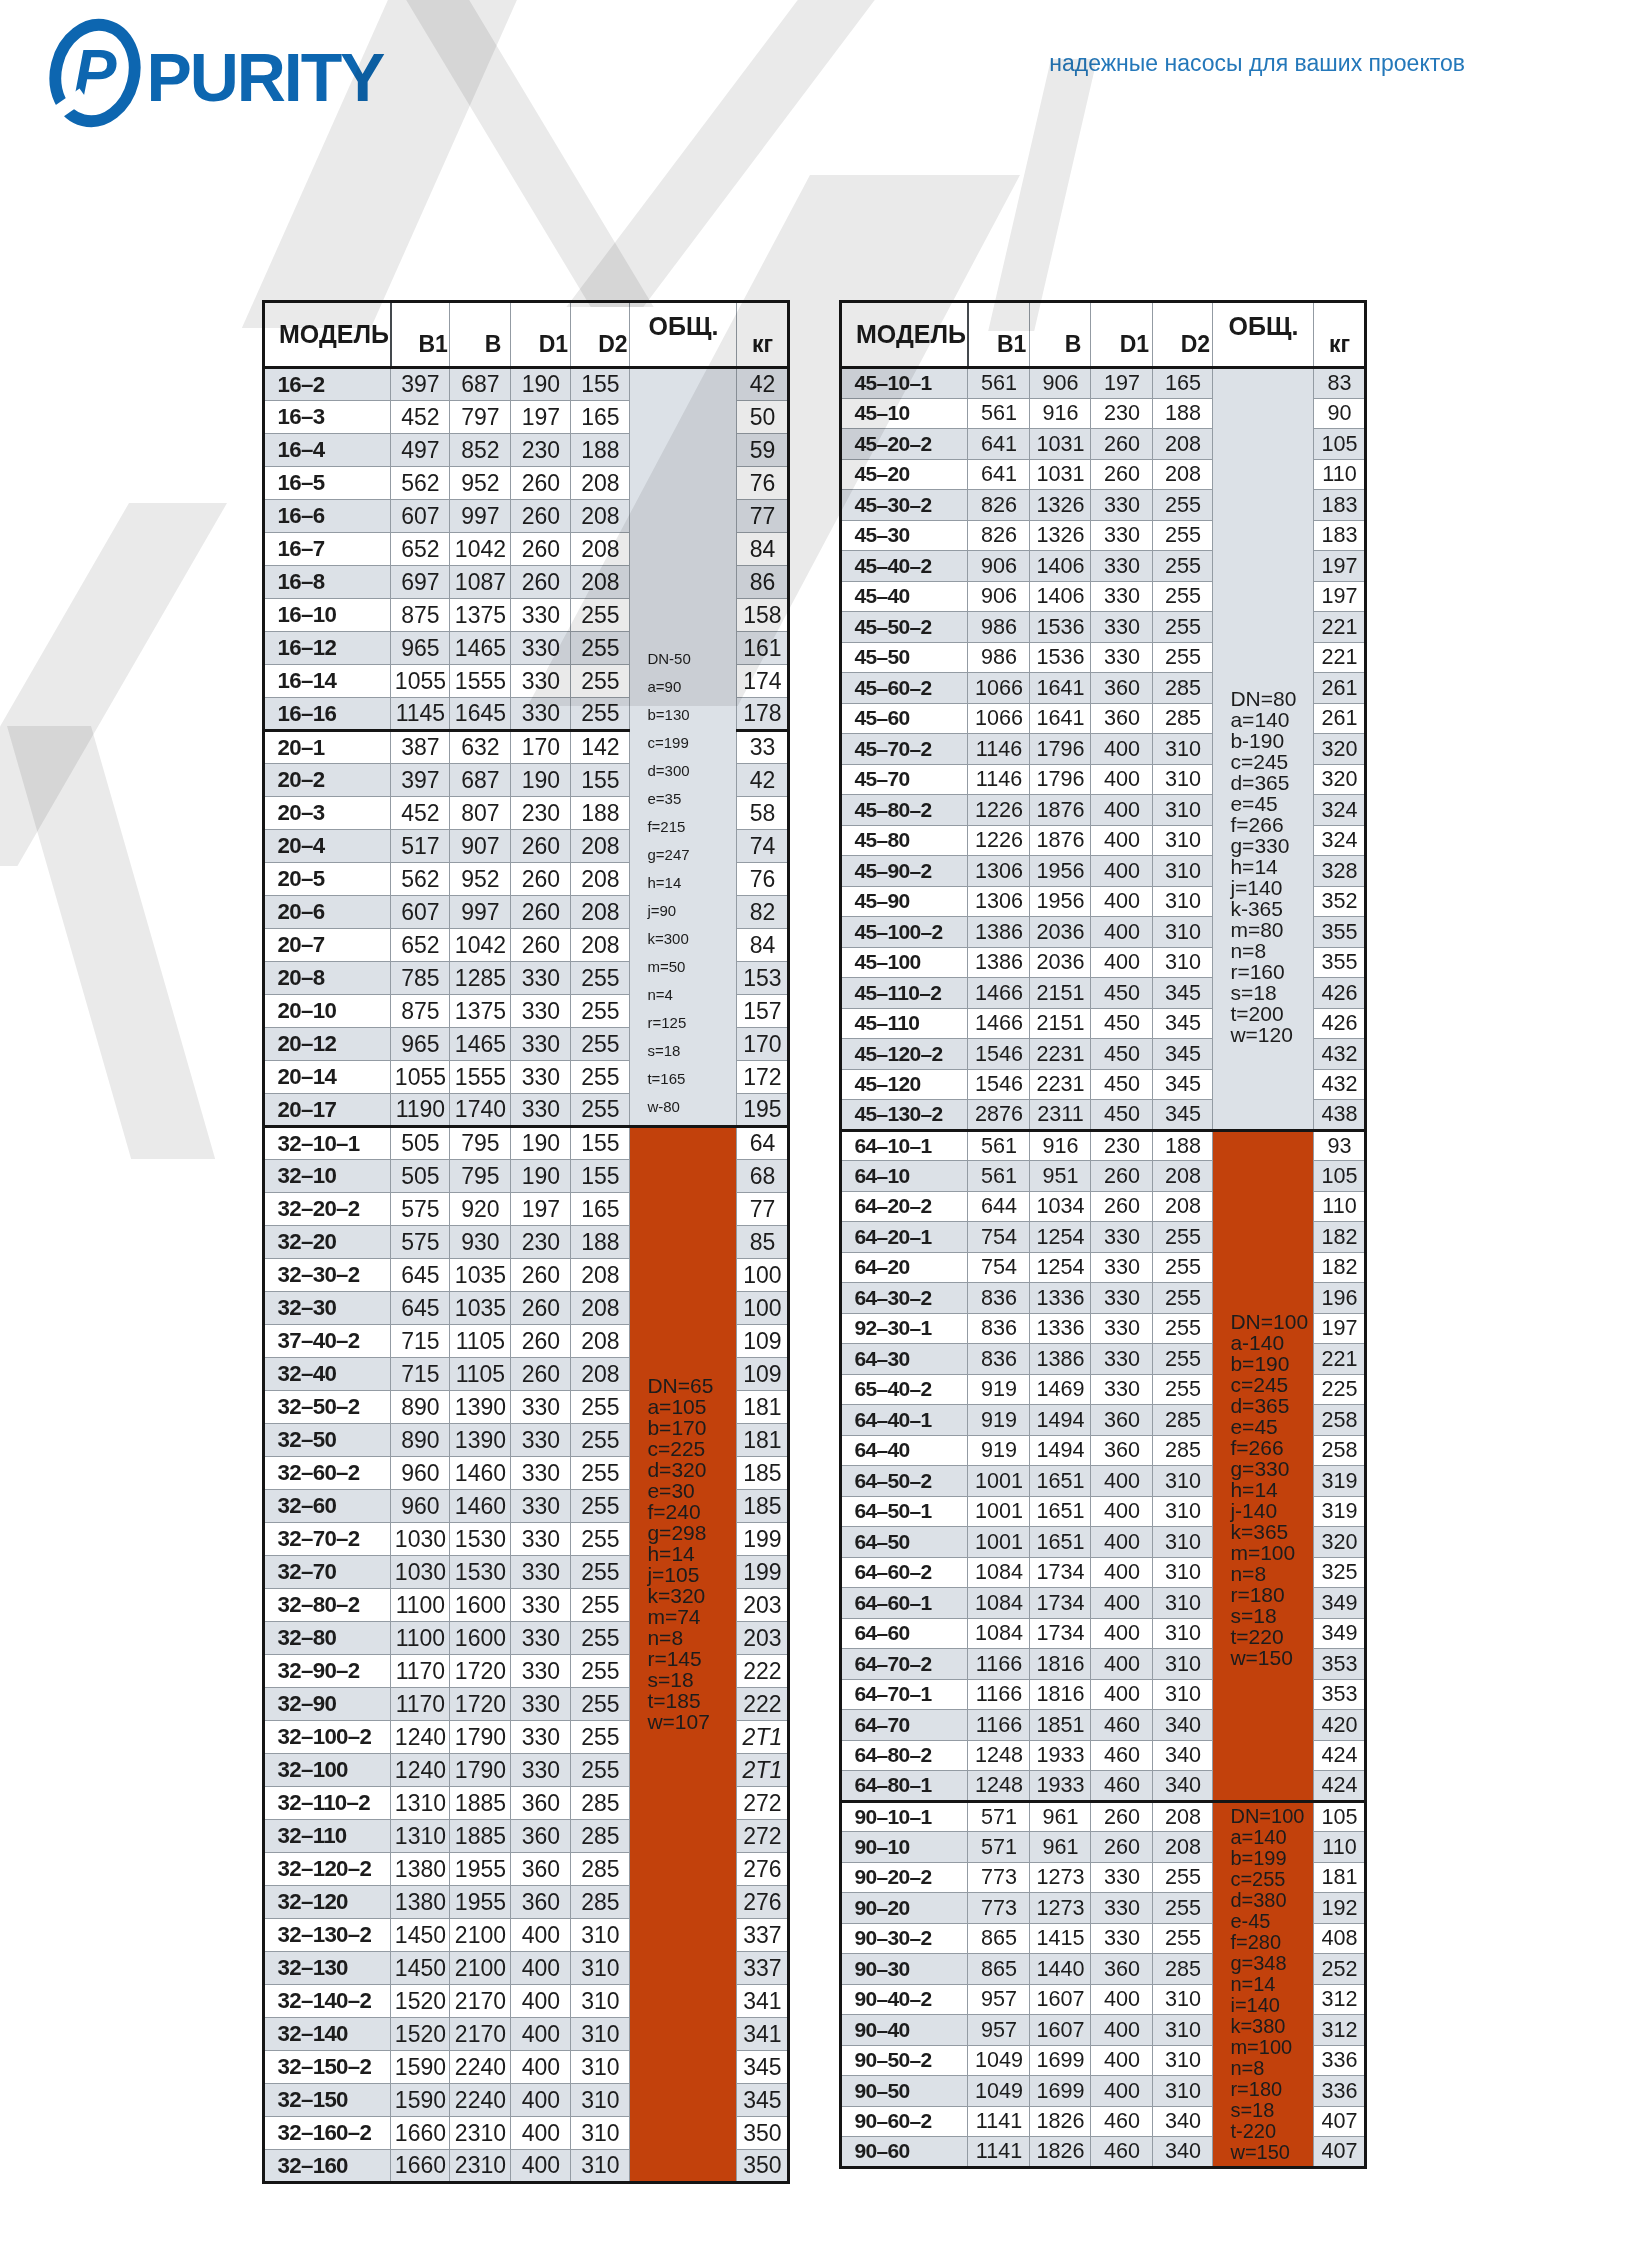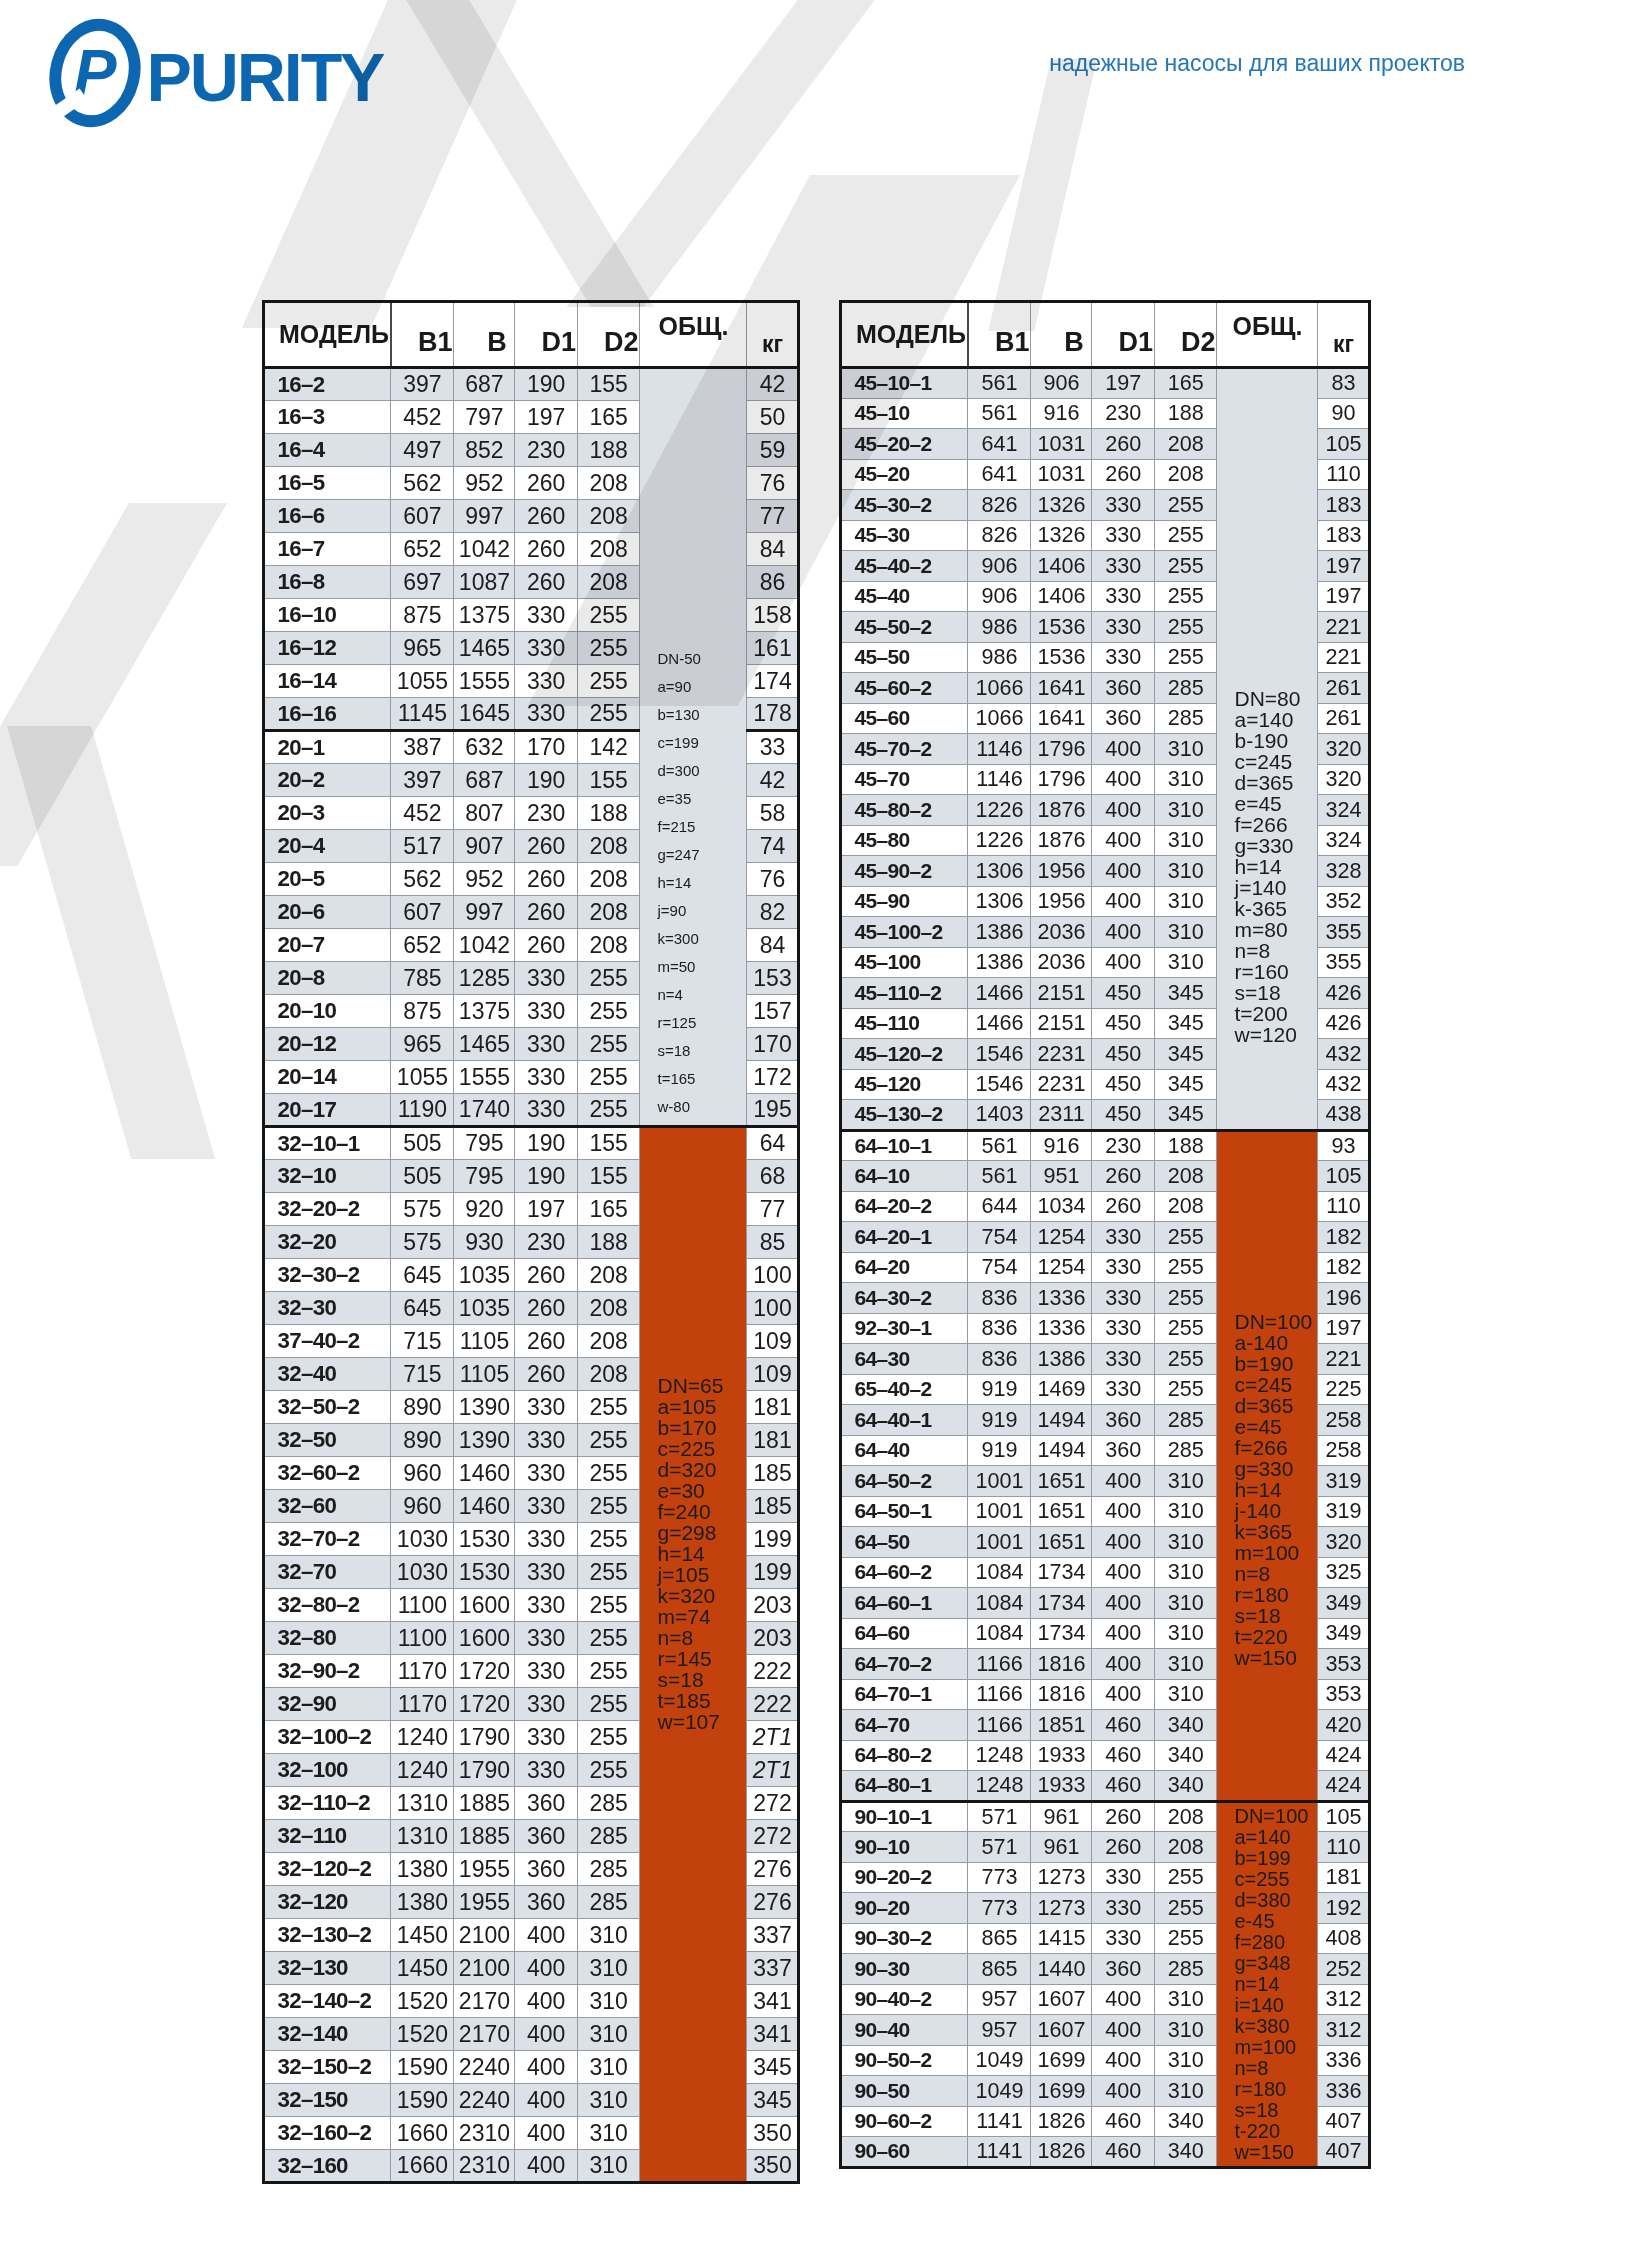--- a/index.html
+++ b/index.html
@@ -22,21 +22,21 @@
   .tagline{position:absolute;top:50px;right:164px;font-size:23px;z-index:2;}
   
   table{border-collapse:collapse;table-layout:fixed;position:absolute;top:300px;z-index:3;
         border:3.5px solid #151515;background:transparent;}
   .t-left{left:262px;}
   .t-right{left:839px;}
   th,td{border:1.4px solid #939ba3;overflow:hidden;}
   thead tr{height:66px;}
   thead th{background:#ffffff;font-weight:bold;border-bottom:3.5px solid #151515;}
   th.h-model{font-size:25px;text-align:right;padding-left:14px;vertical-align:middle;border-right:2.1px solid #44494e;}
-  th.h-num{font-size:27px;text-align:center;vertical-align:bottom;padding-bottom:8.4px;padding-left:26px;}
+  th.h-num{font-size:23px;text-align:center;vertical-align:bottom;padding-bottom:8.4px;padding-left:26px;}
   th.h-obsh{font-size:25px;text-align:center;vertical-align:middle;padding-bottom:18px;}
   th.h-kg{font-size:23px;text-align:center;vertical-align:bottom;padding-bottom:8.4px;}
   .t-left tbody tr{height:33px;}
   .t-right tbody tr{height:30.5px;}
   td{font-size:23px;text-align:center;vertical-align:middle;background:#ffffff;color:#1c1c1c;}
   .t-right td{font-size:21.6px;}
   td.model{font-weight:bold;text-align:left;padding-left:12.6px;font-size:22.3px;letter-spacing:-0.7px;}
   .t-right td.model{font-size:21px;}
   tr.shade td{background:#dce1e7;}
   tr.gbreak td{border-bottom:3.5px solid #151515;}
@@ -810,21 +810,21 @@
         <tr>
           <td class="model">45–120</td>
           <td>1546</td>
           <td>2231</td>
           <td>450</td>
           <td>345</td>
           <td>432</td>
         </tr>
         <tr class="shade gbreak">
           <td class="model">45–130–2</td>
-          <td>1403</td>
+          <td>2876</td>
           <td>2311</td>
           <td>450</td>
           <td>345</td>
           <td>438</td>
         </tr>
         <tr>
           <td class="model">64–10–1</td>
           <td>561</td>
           <td>916</td>
           <td>230</td>

